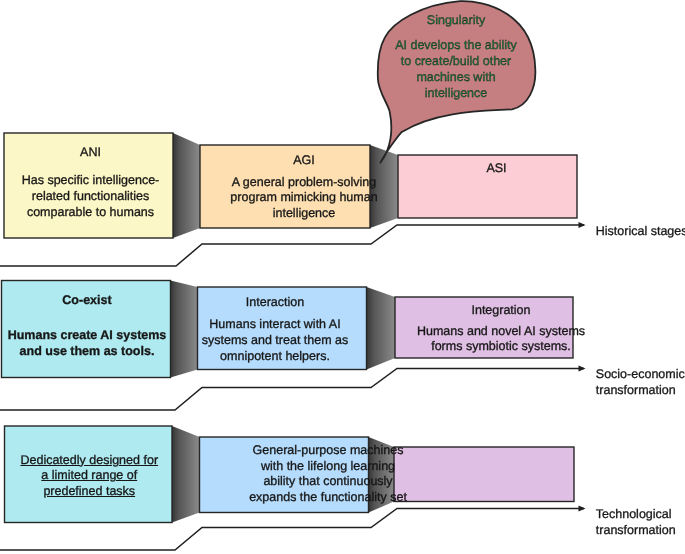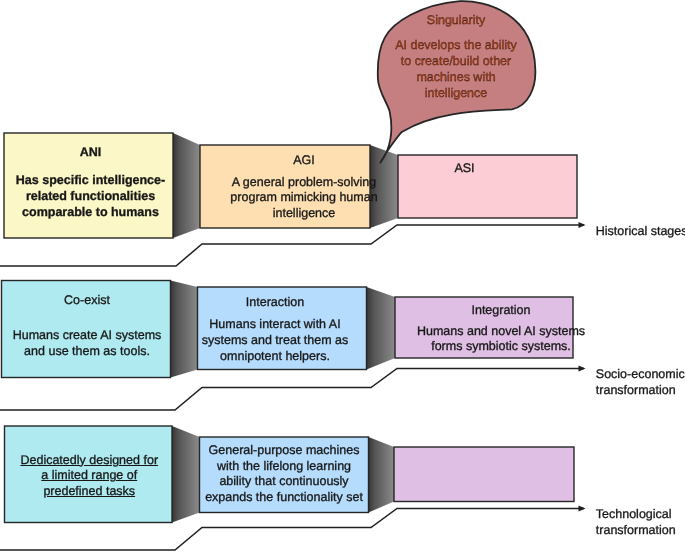--- a/index.html
+++ b/index.html
@@ -4,21 +4,21 @@
 <style>
   html,body{margin:0;padding:0;}
   body{width:685px;height:554px;background:#ffffff;font-family:"Liberation Sans",sans-serif;overflow:hidden;
       -webkit-font-smoothing:antialiased;text-rendering:geometricPrecision;}
   #stage{position:relative;width:685px;height:554px;transform:translateZ(0);}
   .boxtext,.axlabel,.bubtext{transform:translateZ(0);}
   svg#art{position:absolute;left:0;top:0;width:685px;height:554px;}
   .boxtext{position:absolute;text-align:center;color:#171717;-webkit-text-stroke:0.32px #171717;font-size:12.5px;line-height:15.8px;white-space:pre-line;}
   .axlabel{position:absolute;color:#171717;-webkit-text-stroke:0.3px #171717;font-size:12.5px;line-height:15.8px;white-space:pre-line;}
   .gap{height:13px;}
-  .bubtext{position:absolute;text-align:center;color:#c2410c;-webkit-text-stroke:0.32px #171717;font-size:12.5px;line-height:15.8px;white-space:pre-line;}
+  .bubtext{position:absolute;text-align:center;color:#15803d;-webkit-text-stroke:0.32px #171717;font-size:12.5px;line-height:15.8px;white-space:pre-line;}
 </style>
 </head>
 <body>
 
 <div id="stage">
   <svg id="art" viewBox="0 0 685 554">
       <defs>
         <linearGradient id="conn" x1="0" y1="0" x2="1" y2="0">
           <stop offset="0" stop-color="#363636"></stop>
           <stop offset="0.25" stop-color="#555555"></stop>
@@ -48,25 +48,25 @@
         <path d="M172,426 L199.5,437 L199.5,512.5 L172,522.5 Z" fill="url(#conn)" stroke="none"></path>
         <path d="M368.5,437 L394,447 L394,501.5 L368.5,512.5 Z" fill="url(#conn)" stroke="none"></path>
         <rect x="4.5" y="426" width="167.5" height="96.5" fill="#aeeaf0" stroke="#262626" stroke-width="1.4"></rect>
         <rect x="199.5" y="437" width="169" height="75.5" fill="#b5dcfc" stroke="#262626" stroke-width="1.4"></rect>
         <rect x="394" y="447" width="180" height="54.5" fill="#e0bfe4" stroke="#262626" stroke-width="1.4"></rect>
         <polyline points="0,550 175,550 202,527.5 371,527.5 397,508.5 584,508.5" fill="none" stroke="#1f1f1f" stroke-width="1.5" stroke-linejoin="miter"></polyline>
         <path d="M585.5,508.5 L578.5,505.6 L578.5,511.4 Z" fill="#1f1f1f" stroke="none"></path>
       </g>
       <path d="M460,1.2 C484,0.2 534,12 535.3,69.3 C536.3,88 528,106 512,109.3 C486,111 438,110 401.8,131.9 C398,136 386,152 380.3,162.8 C391,149 393.5,130 389.6,111.4 C388,104 378,91 377.9,78.5 C377.3,64 379,48 384.8,37.6 C393,22 421,4.5 460,1.2 Z" fill="#c57f80" stroke="#262626" stroke-width="1.8" stroke-linejoin="round"></path>
     </svg>
-<div class="boxtext" style="left: 6px; top: 145px; width: 169px; font-weight: bold;"><div>ANI</div><div class="gap" style="height:12.5px"></div><div>Has specific intelligence-<br>related functionalities<br>comparable to humans</div></div>
+<div class="boxtext" style="left: 6px; top: 145px; width: 169px;"><div>ANI</div><div class="gap" style="height:12.5px"></div><div>Has specific intelligence-<br>related functionalities<br>comparable to humans</div></div>
     <div class="boxtext" style="left: 200px; top: 152.8px; width: 170px; margin-left: 19px;"><div>AGI</div><div class="gap" style="height:6px"></div><div>A general problem-solving<br>program mimicking human<br>intelligence</div></div>
-    <div class="boxtext" style="left: 382px; top: 161.2px; width: 165px;"><div>ASI</div><div class="gap" style="height:4.2px"></div></div>
+    <div class="boxtext" style="left: 414px; top: 161.2px; width: 165px;"><div>ASI</div><div class="gap" style="height:4.2px"></div></div>
     <div class="axlabel" style="left: 595.8px; top: 224.3px; width: 96px; text-align: left;">Historical stages</div>
-    <div class="boxtext" style="left: 2.5px; top: 293px; width: 169px;"><div>Co-exist</div><div class="gap" style="height:19.3px"></div><div>Humans create AI systems<br>and use them as tools.</div></div>
+    <div class="boxtext" style="left: 2.5px; top: 293px; width: 169px; font-weight: bold;"><div>Co-exist</div><div class="gap" style="height:19.3px"></div><div>Humans create AI systems<br>and use them as tools.</div></div>
     <div class="boxtext" style="left: 197.5px; top: 295.4px; width: 155px;"><div>Interaction</div><div class="gap" style="height:6px"></div><div>Humans interact with AI<br>systems and treat them as<br>omnipotent helpers.</div></div>
     <div class="boxtext" style="left: 395px; top: 302.9px; width: 212px;"><div>Integration</div><div class="gap" style="height:5px"></div><div>Humans and novel AI systems<br>forms symbiotic systems.</div></div>
     <div class="axlabel" style="left: 595.8px; top: 367.3px; width: 96px; text-align: left;">Socio-economic<br>transformation</div>
     <div class="boxtext" style="left: 5.5px; top: 452.5px; width: 167.5px; text-decoration: underline;"><div>Dedicatedly designed for<br>a limited range of<br>predefined tasks</div></div>
-    <div class="boxtext" style="left: 199.5px; top: 442.8px; width: 169px;"><div>General-purpose machines<br>with the lifelong learning<br>ability that continuously<br>expands the functionality set</div></div>
+    <div class="boxtext" style="left: 199.5px; top: 442.8px; width: 169px; padding-left: 44px;"><div>General-purpose machines<br>with the lifelong learning<br>ability that continuously<br>expands the functionality set</div></div>
     <div class="axlabel" style="left: 595.8px; top: 507.3px; width: 96px; text-align: left;">Technological<br>transformation</div>
     <div class="bubtext" style="left: 376px; top: 12.7px; width: 160px;"><div>Singularity</div><div class="gap" style="height:10px"></div><div>AI develops the ability<br>to create/build other<br>machines with<br>intelligence</div></div>
   </div>
 
 </body></html>

